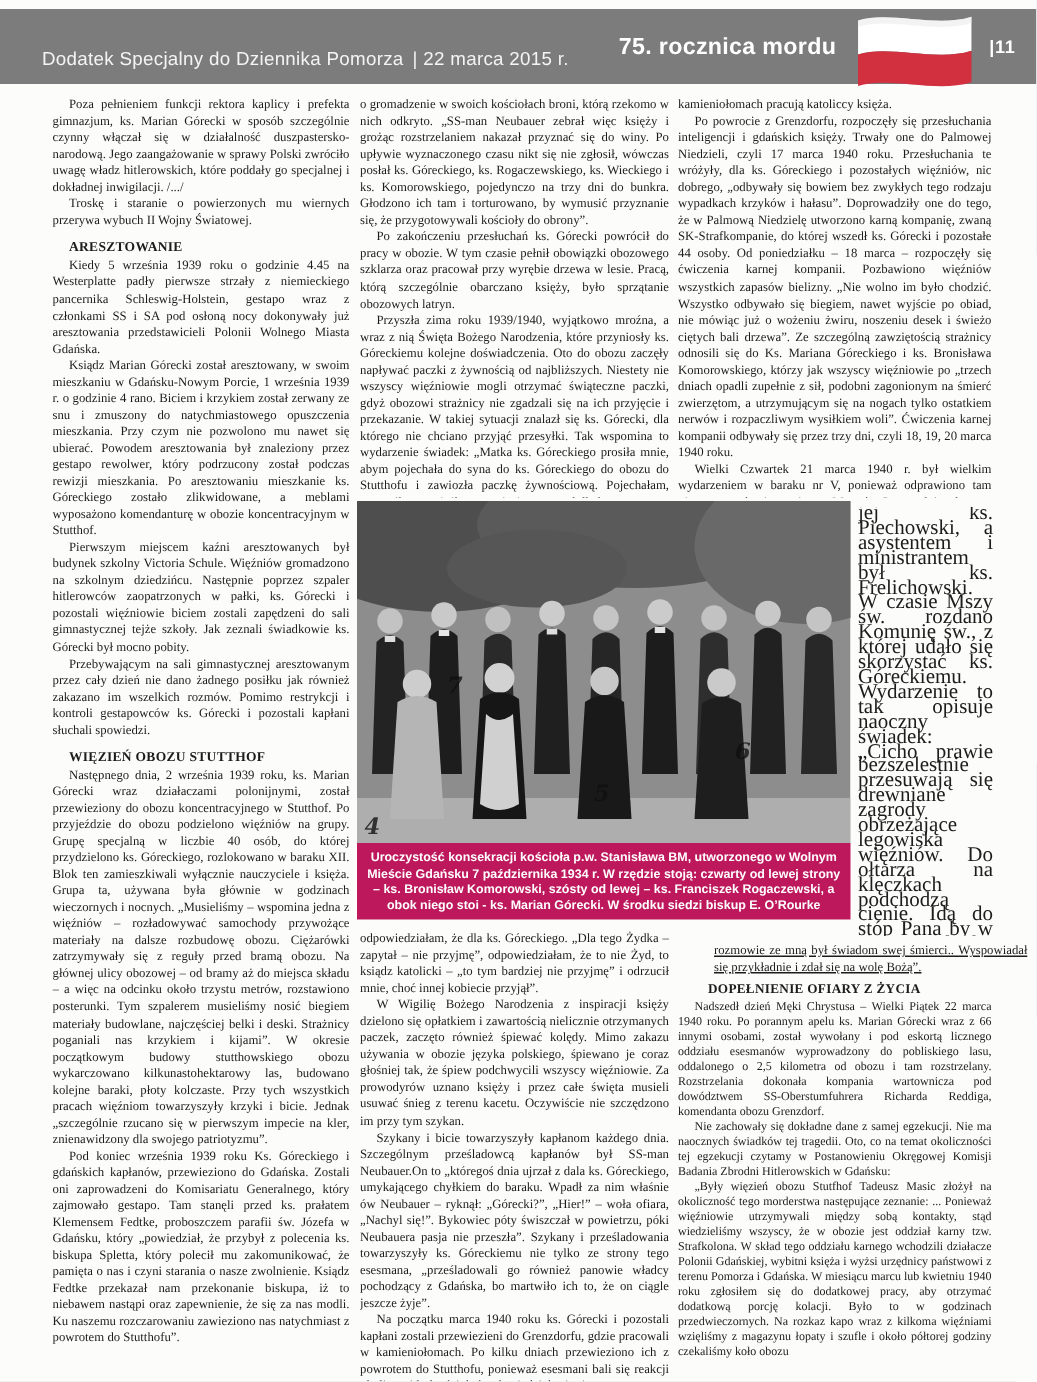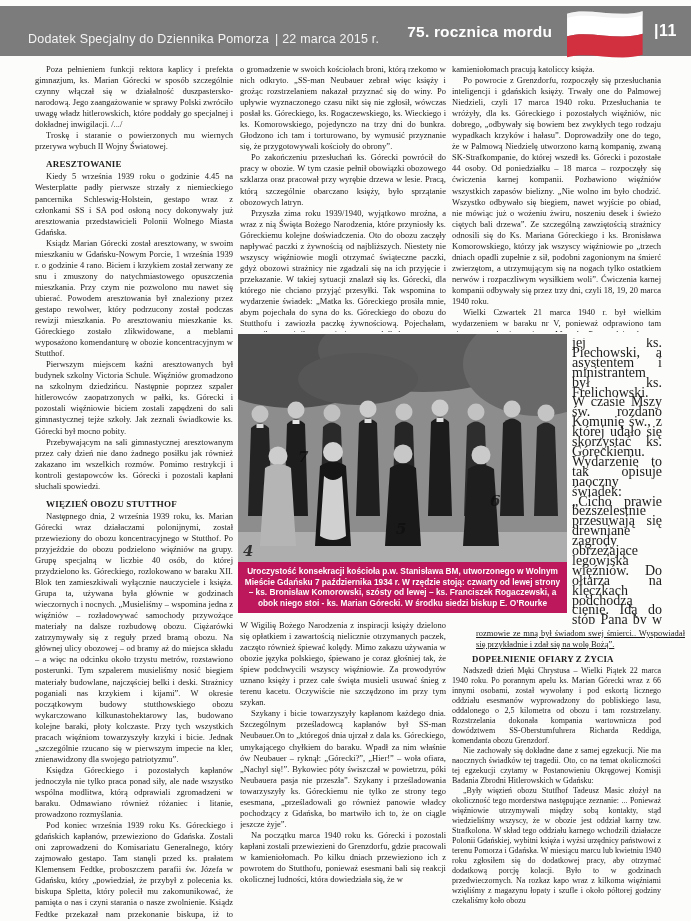--- a/index.html
+++ b/index.html
@@ -6,21 +6,21 @@
   .page{position:relative;width:691px;height:921px;background:#fcfcfb;overflow:hidden;
         font-family:"Liberation Serif","DejaVu Serif",serif;color:#1c1c1c;margin:0 auto;}
   
   .topbar{position:absolute;left:0;top:6px;width:691px;height:50px;background:#7c7c7c;
           font-family:"Liberation Sans","DejaVu Sans",sans-serif;color:#fff;}
   .topbar-left{position:absolute;left:28px;bottom:10px;font-size:12.5px;color:#f4f4f4;letter-spacing:.2px;}
   .topbar-left .date{margin-left:6px;}
   .topbar-right{position:absolute;right:14px;top:0;height:100%;display:flex;align-items:center;}
   .masthead{text-align:right;font-weight:bold;font-size:15.5px;line-height:17px;margin-right:10px;letter-spacing:.2px;}
   .flag{display:block;margin-top:4px;}
-  .pagenum{font-size:16px;font-weight:bold;margin-left:8px;letter-spacing:.5px;}
+  .pagenum{font-size:12px;font-weight:bold;margin-left:8px;letter-spacing:.5px;}
   
   .tb{position:absolute;text-align:justify;font-size:8.5px;line-height:11.05px;overflow:hidden;}
   .tb p{margin:0;text-indent:11px;}
   .tb h3{margin:7px 0 1px 0;font-size:9px;text-indent:11px;letter-spacing:.2px;}
   #col1{left:35px;top:64px;width:198px;height:857px;}
   #col2top{left:240px;top:64px;width:206px;height:268px;}
   #col3top{left:452px;top:64px;width:209px;height:268px;}
   #col3narrow{left:572px;top:338px;width:90px;height:286px;font-size:14px;line-height:9.9px;}
   #col3cont{left:476px;top:628px;width:209px;height:26px;text-decoration:underline;}
   #col3cont p{text-indent:0;}
@@ -59,21 +59,20 @@
   <section class="tb" id="col1">
     <p>Poza pełnieniem funkcji rektora kaplicy i prefekta gimnazjum, ks. Marian Górecki w sposób szczególnie czynny włączał się w działalność duszpastersko-narodową. Jego zaangażowanie w sprawy Polski zwróciło uwagę władz hitlerowskich, które poddały go specjalnej i dokładnej inwigilacji. /.../</p>
     <p>Troskę i staranie o powierzonych mu wiernych przerywa wybuch II Wojny Światowej.</p>
     <h3>ARESZTOWANIE</h3>
     <p>Kiedy 5 września 1939 roku o godzinie 4.45 na Westerplatte padły pierwsze strzały z niemieckiego pancernika Schleswig-Holstein, gestapo wraz z członkami SS i SA pod osłoną nocy dokonywały już aresztowania przedstawicieli Polonii Wolnego Miasta Gdańska.</p>
     <p>Ksiądz Marian Górecki został aresztowany, w swoim mieszkaniu w Gdańsku-Nowym Porcie, 1 września 1939 r. o godzinie 4 rano. Biciem i krzykiem został zerwany ze snu i zmuszony do natychmiastowego opuszczenia mieszkania. Przy czym nie pozwolono mu nawet się ubierać. Powodem aresztowania był znaleziony przez gestapo rewolwer, który podrzucony został podczas rewizji mieszkania. Po aresztowaniu mieszkanie ks. Góreckiego zostało zlikwidowane, a meblami wyposażono komendanturę w obozie koncentracyjnym w Stutthof.</p>
     <p>Pierwszym miejscem kaźni aresztowanych był budynek szkolny Victoria Schule. Więźniów gromadzono na szkolnym dziedzińcu. Następnie poprzez szpaler hitlerowców zaopatrzonych w pałki, ks. Górecki i pozostali więźniowie biciem zostali zapędzeni do sali gimnastycznej tejże szkoły. Jak zeznali świadkowie ks. Górecki był mocno pobity.</p>
     <p>Przebywającym na sali gimnastycznej aresztowanym przez cały dzień nie dano żadnego posiłku jak również zakazano im wszelkich rozmów. Pomimo restrykcji i kontroli gestapowców ks. Górecki i pozostali kapłani słuchali spowiedzi.</p>
     <h3>WIĘZIEŃ OBOZU STUTTHOF</h3>
     <p>Następnego dnia, 2 września 1939 roku, ks. Marian Górecki wraz działaczami polonijnymi, został przewieziony do obozu koncentracyjnego w Stutthof. Po przyjeździe do obozu podzielono więźniów na grupy. Grupę specjalną w liczbie 40 osób, do której przydzielono ks. Góreckiego, rozlokowano w baraku XII. Blok ten zamieszkiwali wyłącznie nauczyciele i księża. Grupa ta, używana była głównie w godzinach wieczornych i nocnych. „Musieliśmy – wspomina jedna z więźniów – rozładowywać samochody przywożące materiały na dalsze rozbudowę obozu. Ciężarówki zatrzymywały się z reguły przed bramą obozu. Na głównej ulicy obozowej – od bramy aż do miejsca składu – a więc na odcinku około trzystu metrów, rozstawiono posterunki. Tym szpalerem musieliśmy nosić biegiem materiały budowlane, najczęściej belki i deski. Strażnicy poganiali nas krzykiem i kijami”. W okresie początkowym budowy stutthowskiego obozu wykarczowano kilkunastohektarowy las, budowano kolejne baraki, płoty kolczaste. Przy tych wszystkich pracach więźniom towarzyszyły krzyki i bicie. Jednak „szczególnie rzucano się w pierwszym impecie na kler, znienawidzony dla swojego patriotyzmu”.</p>
-    <p>Księdza Góreckiego i pozostałych kapłanów jednoczyła nie tylko praca ponad siły, ale nade wszystko wspólna modlitwa, którą odprawiali zgromadzeni w baraku. Odmawiano również różaniec i litanie, prowadzono rozmyślania.</p>
     <p>Pod koniec września 1939 roku Ks. Góreckiego i gdańskich kapłanów, przewieziono do Gdańska. Zostali oni zaprowadzeni do Komisariatu Generalnego, który zajmowało gestapo. Tam stanęli przed ks. prałatem Klemensem Fedtke, proboszczem parafii św. Józefa w Gdańsku, który „powiedział, że przybył z polecenia ks. biskupa Spletta, który polecił mu zakomunikować, że pamięta o nas i czyni starania o nasze zwolnienie. Ksiądz Fedtke przekazał nam przekonanie biskupa, iż to niebawem nastąpi oraz zapewnienie, że się za nas modli. Ku naszemu rozczarowaniu zawieziono nas natychmiast z powrotem do Stutthofu”.</p>
 
   </section>
 
   <section class="tb" id="col2top">
     <p style="text-indent:0">o gromadzenie w swoich kościołach broni, którą rzekomo w nich odkryto. „SS-man Neubauer zebrał więc księży i grożąc rozstrzelaniem nakazał przyznać się do winy. Po upływie wyznaczonego czasu nikt się nie zgłosił, wówczas posłał ks. Góreckiego, ks. Rogaczewskiego, ks. Wieckiego i ks. Komorowskiego, pojedynczo na trzy dni do bunkra. Głodzono ich tam i torturowano, by wymusić przyznanie się, że przygotowywali kościoły do obrony”.</p>
     <p>Po zakończeniu przesłuchań ks. Górecki powrócił do pracy w obozie. W tym czasie pełnił obowiązki obozowego szklarza oraz pracował przy wyrębie drzewa w lesie. Pracą, którą szczególnie obarczano księży, było sprzątanie obozowych latryn.</p>
     <p>Przyszła zima roku 1939/1940, wyjątkowo mroźna, a wraz z nią Święta Bożego Narodzenia, które przyniosły ks. Góreckiemu kolejne doświadczenia. Oto do obozu zaczęły napływać paczki z żywnością od najbliższych. Niestety nie wszyscy więźniowie mogli otrzymać świąteczne paczki, gdyż obozowi strażnicy nie zgadzali się na ich przyjęcie i przekazanie. W takiej sytuacji znalazł się ks. Górecki, dla którego nie chciano przyjąć przesyłki. Tak wspomina to wydarzenie świadek: „Matka ks. Góreckiego prosiła mnie, abym pojechała do syna do ks. Góreckiego do obozu do Stutthofu i zawiozła paczkę żywnościową. Pojechałam, poprosiłam strażnika o przyjęcie – zapytał dla kogo</p>
   </section>
 
@@ -142,20 +141,21 @@
   <section class="tb" id="col3narrow">
     <p style="text-indent:0">jej ks. Piechowski, a asystentem i ministrantem był ks. Frelichowski. W czasie Mszy św. rozdano Komunię św., z której udało się skorzystać ks. Góreckiemu. Wydarzenie to tak opisuje naoczny świadek: „Cicho prawie bezszelestnie przesuwają się drewniane zagrody obrzeżające legowiska więźniów. Do ołtarza na klęczkach podchodzą cienie. Idą do stóp Pana by w Jego pocałunku wziąć moc. To ich wiatyk, ostatni posiłek, na ostatnią dla wielu drogę. Dwóch z nich ksiądz Bronisław Komorowski i ksiądz Marian Górecki, proboszczowie z Gdańska, wysuwają się na chwilkę ze swojego karnego baraku i przychodzą do nas na komunię świętą”.</p>
     <p>Ważne świadectwo na tę okoliczność złożył ks. Dobromir Ziarniak, współwięzień ks. Góreckiego: „W przeddzień egzekucji ks. Górecki w</p>
   </section>
 
   <section class="tb" id="col3cont">
     <p>rozmowie ze mną był świadom swej śmierci.. Wyspowiadał się przykładnie i zdał się na wolę Bożą”.</p>
   </section>
 
   <section class="tb" id="col2bottom">
+    <p>odpowiedziałam, że dla ks. Góreckiego. „Dla tego Żydka – zapytał – nie przyjmę”, odpowiedziałam, że to nie Żyd, to ksiądz katolicki – „to tym bardziej nie przyjmę” i odrzucił mnie, choć innej kobiecie przyjął”.</p>
     <p>W Wigilię Bożego Narodzenia z inspiracji księży dzielono się opłatkiem i zawartością nielicznie otrzymanych paczek, zaczęto również śpiewać kolędy. Mimo zakazu używania w obozie języka polskiego, śpiewano je coraz głośniej tak, że śpiew podchwycili wszyscy więźniowie. Za prowodyrów uznano księży i przez całe święta musieli usuwać śnieg z terenu kacetu. Oczywiście nie szczędzono im przy tym szykan.</p>
     <p>Szykany i bicie towarzyszyły kapłanom każdego dnia. Szczególnym prześladowcą kapłanów był SS-man Neubauer.On to „któregoś dnia ujrzał z dala ks. Góreckiego, umykającego chyłkiem do baraku. Wpadł za nim właśnie ów Neubauer – ryknął: „Górecki?”, „Hier!” – woła ofiara, „Nachyl się!”. Bykowiec póty świszczał w powietrzu, póki Neubauera pasja nie przeszła”. Szykany i prześladowania towarzyszyły ks. Góreckiemu nie tylko ze strony tego esesmana, „prześladowali go również panowie władcy pochodzący z Gdańska, bo martwiło ich to, że on ciągle jeszcze żyje”.</p>
     <p>Na początku marca 1940 roku ks. Górecki i pozostali kapłani zostali przewiezieni do Grenzdorfu, gdzie pracowali w kamieniołomach. Po kilku dniach przewieziono ich z powrotem do Stutthofu, ponieważ esesmani bali się reakcji okolicznej ludności, która dowiedziała się, że w</p>
   </section>
 
   <section class="tb" id="col3bottom">
     <h3>DOPEŁNIENIE OFIARY Z ŻYCIA</h3>
     <p>Nadszedł dzień Męki Chrystusa – Wielki Piątek 22 marca 1940 roku. Po porannym apelu ks. Marian Górecki wraz z 66 innymi osobami, został wywołany i pod eskortą licznego oddziału esesmanów wyprowadzony do pobliskiego lasu, oddalonego o 2,5 kilometra od obozu i tam rozstrzelany. Rozstrzelania dokonała kompania wartownicza pod dowództwem SS-Oberstumfuhrera Richarda Reddiga, komendanta obozu Grenzdorf.</p>
     <p>Nie zachowały się dokładne dane z samej egzekucji. Nie ma naocznych świadków tej tragedii. Oto, co na temat okoliczności tej egzekucji czytamy w Postanowieniu Okręgowej Komisji Badania Zbrodni Hitlerowskich w Gdańsku:</p>
     <p>„Były więzień obozu Stutfhof Tadeusz Masic złożył na okoliczność tego morderstwa następujące zeznanie: ... Ponieważ więźniowie utrzymywali między sobą kontakty, stąd wiedzieliśmy wszyscy, że w obozie jest oddział karny tzw. Strafkolona. W skład tego oddziału karnego wchodzili działacze Polonii Gdańskiej, wybitni księża i wyżsi urzędnicy państwowi z terenu Pomorza i Gdańska. W miesiącu marcu lub kwietniu 1940 roku zgłosiłem się do dodatkowej pracy, aby otrzymać dodatkową porcję kolacji. Było to w godzinach przedwieczornych. Na rozkaz kapo wraz z kilkoma więźniami wzięliśmy z magazynu łopaty i szufle i około półtorej godziny czekaliśmy koło obozu</p>

